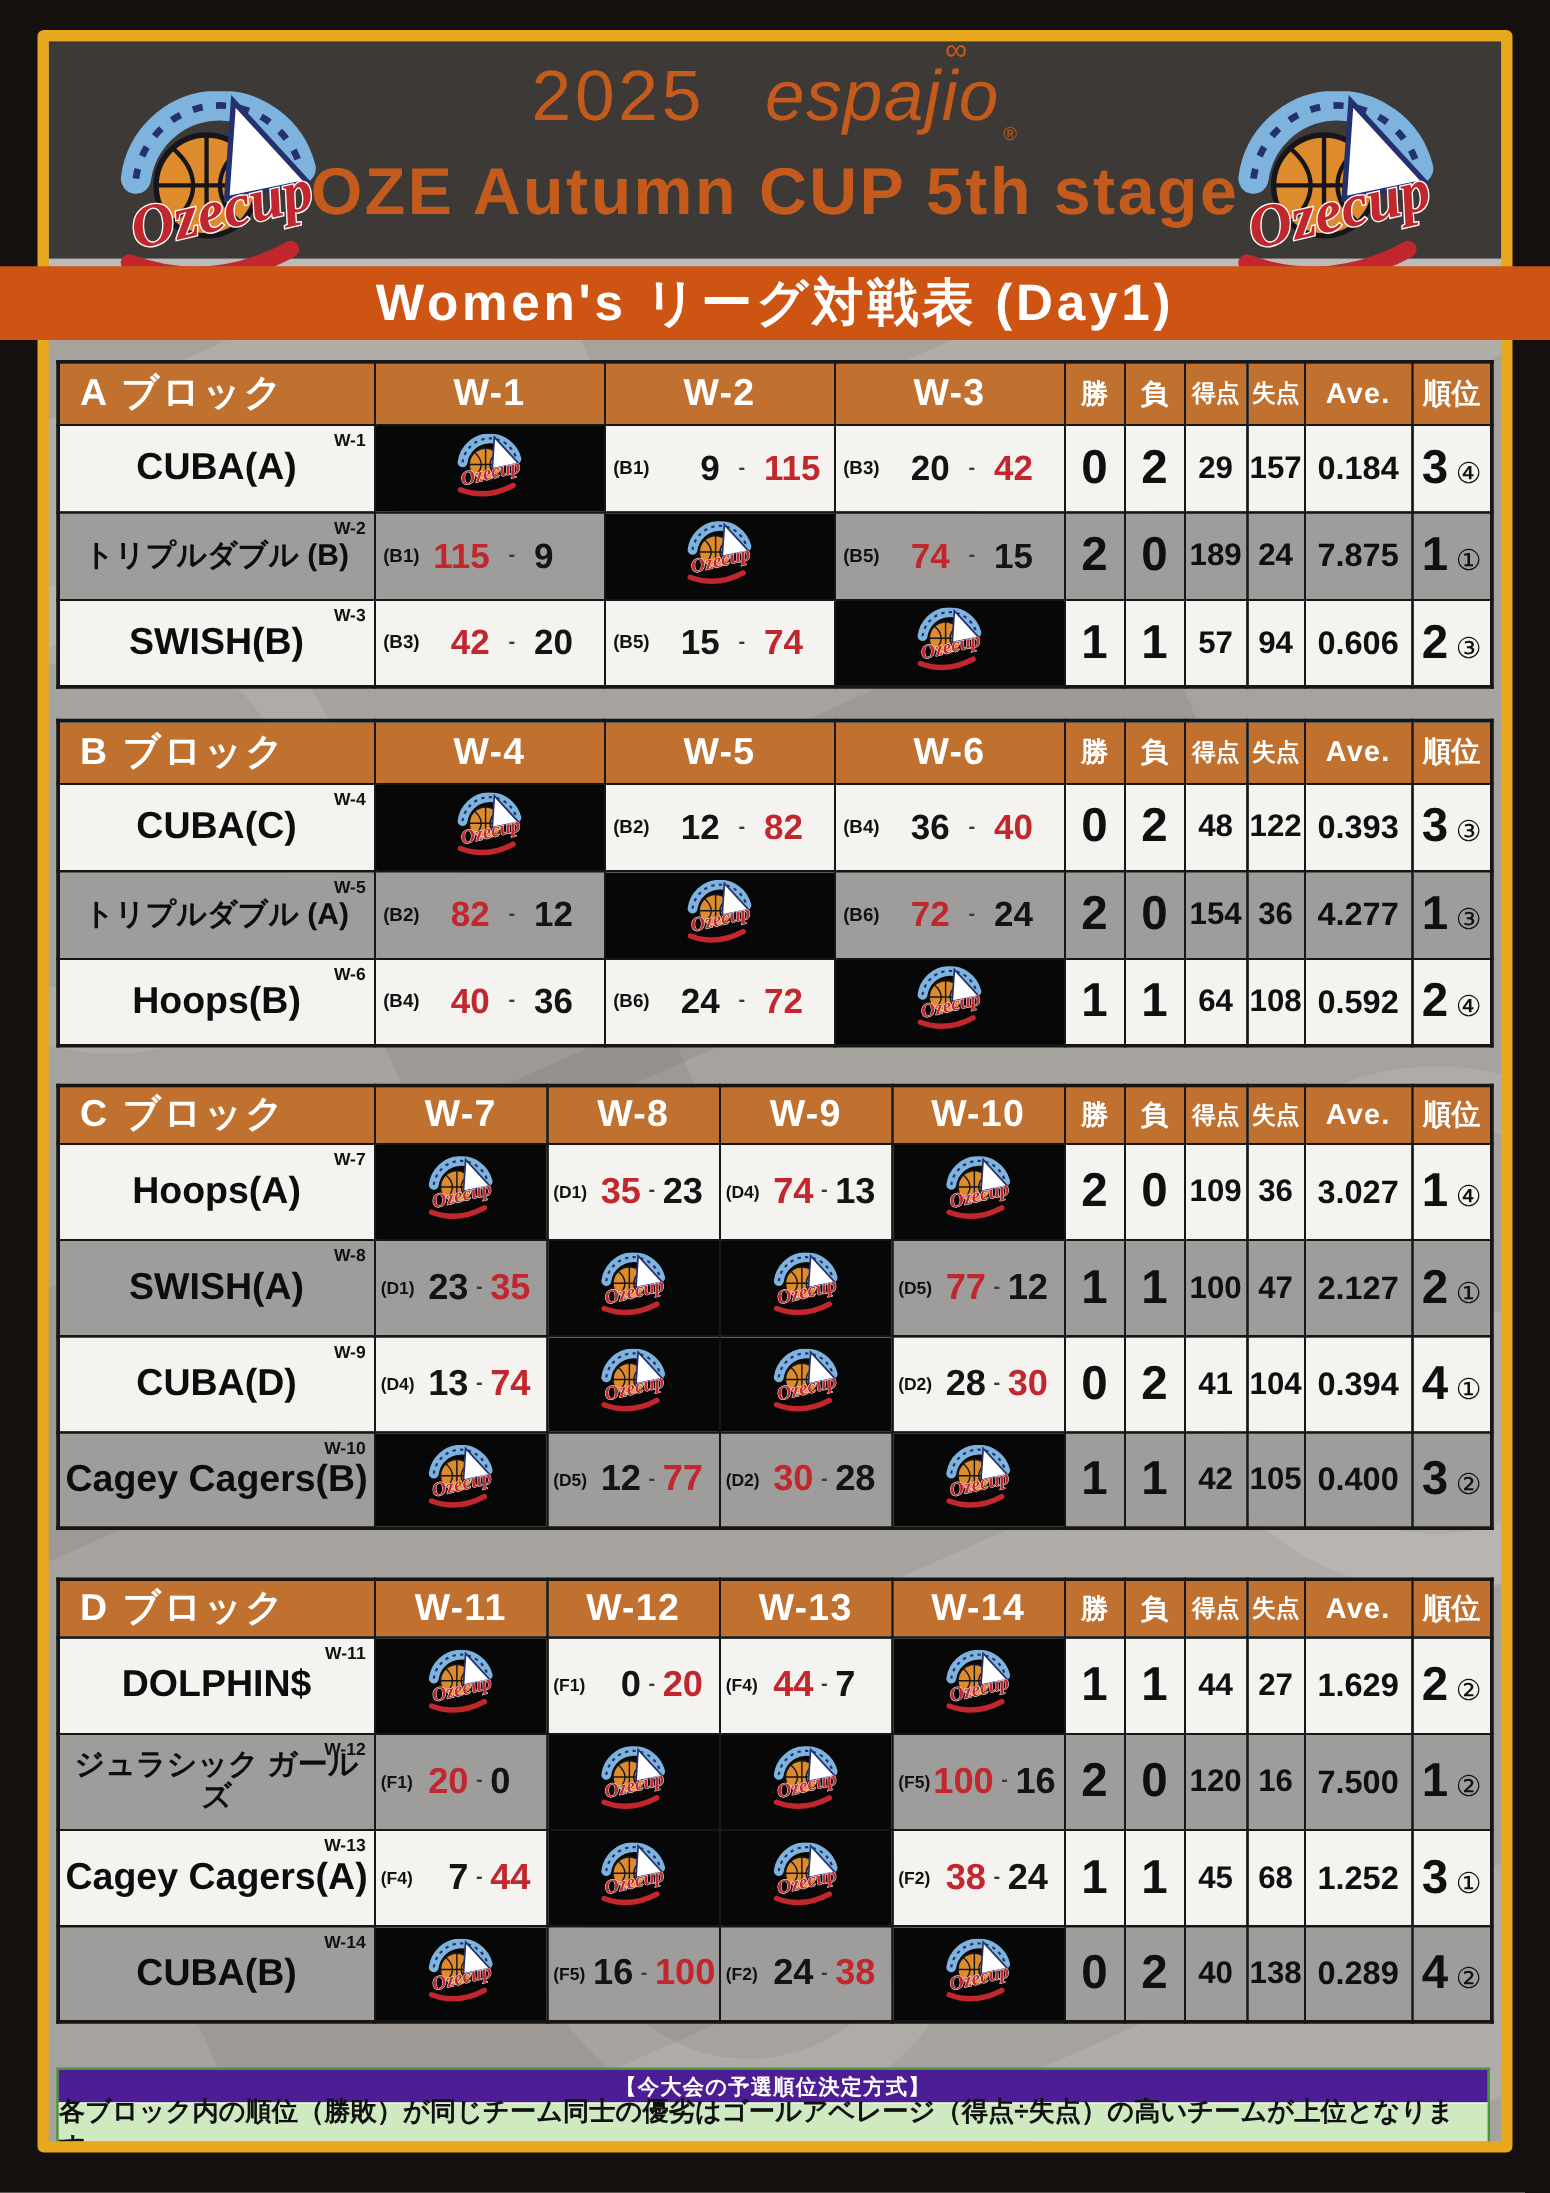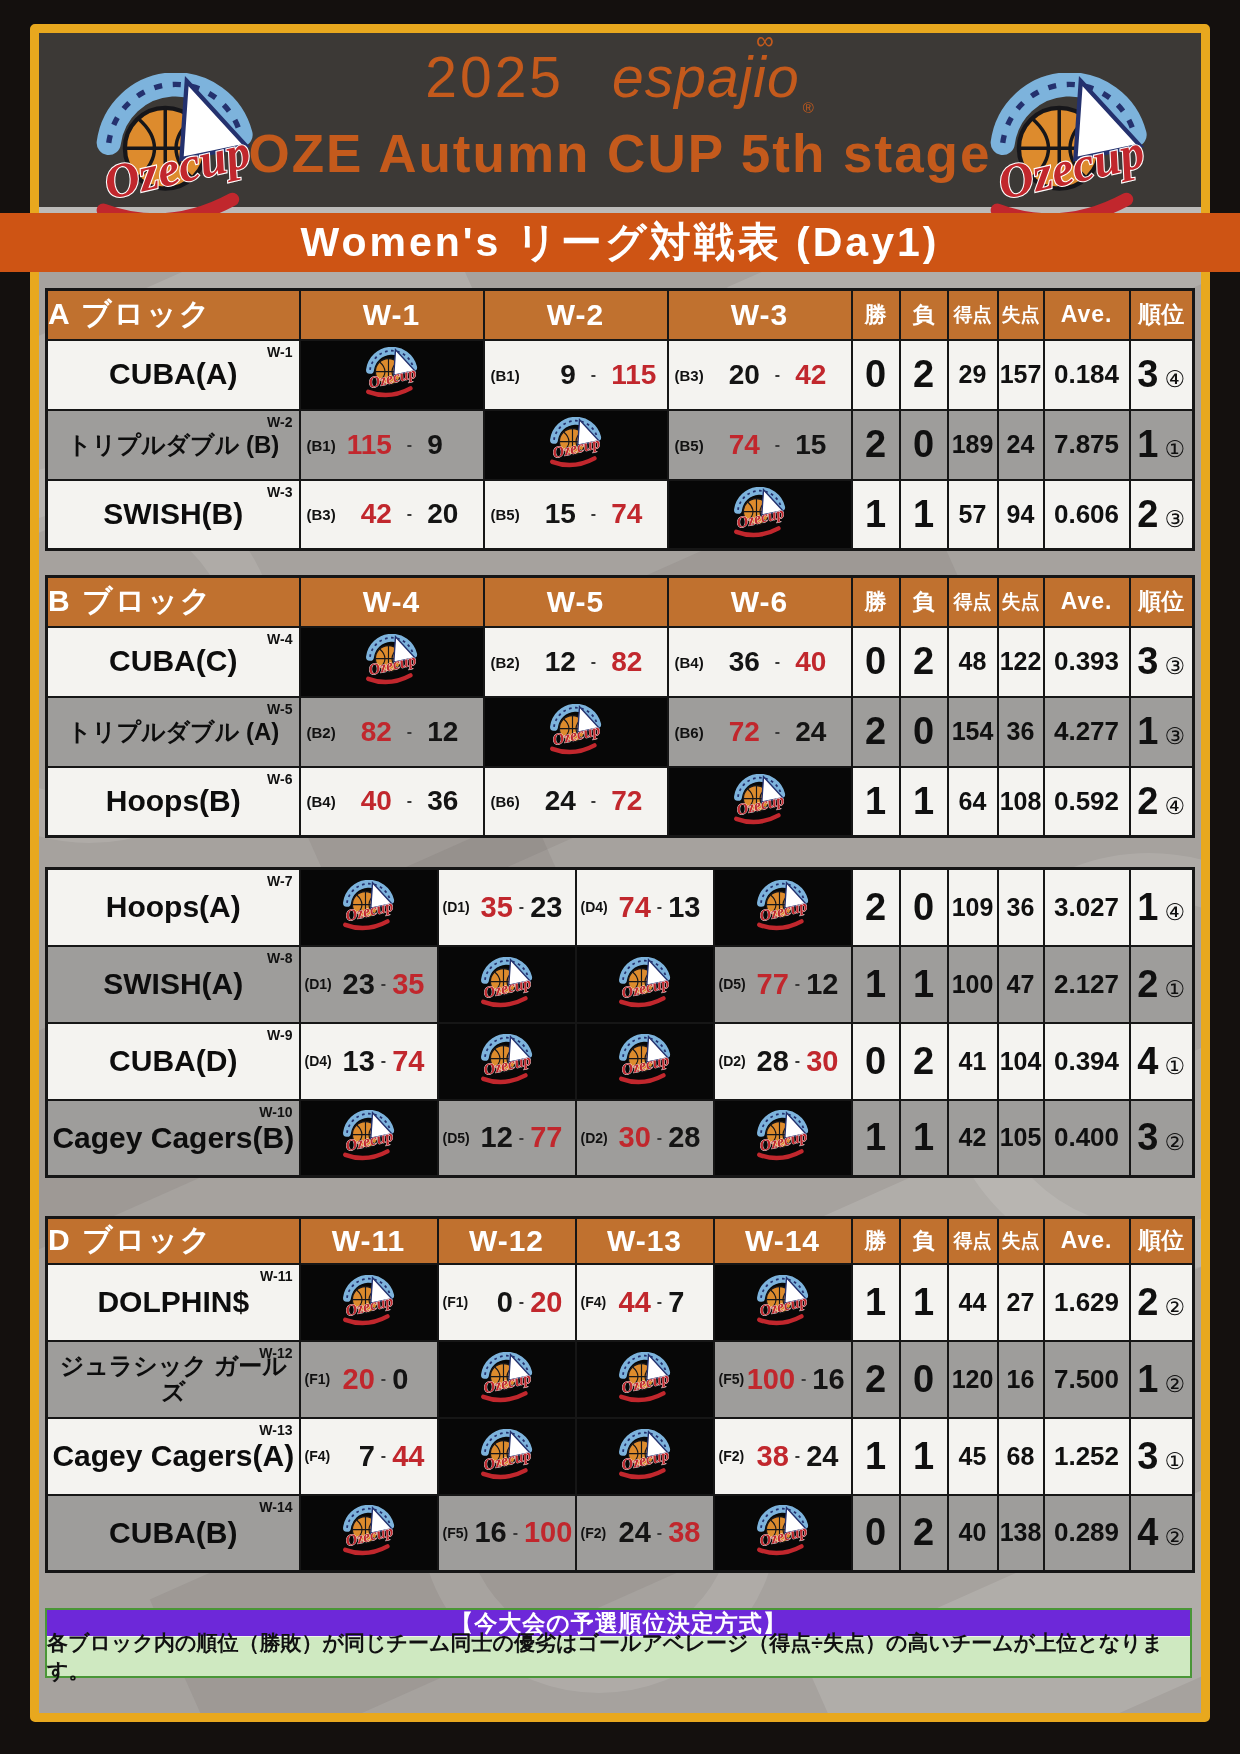--- a/index.html
+++ b/index.html
@@ -63,21 +63,21 @@
     border: 3px solid #161616;
   }
   table.block:nth-of-type(1) { margin-top: 74px; }
   table.block:nth-of-type(2) { margin-top: 24px; }
   table.block:nth-of-type(3) { margin-top: 29px; }
   table.block:nth-of-type(4) { margin-top: 38px; }
 
   th, td { border: 2px solid #161616; padding: 0; position: relative; vertical-align: middle; }
 
   tr.bh th { background: #c0712f; color: #fff; font-weight: bold; }
-  th.bh-name { text-align: left; font-size: 30px; letter-spacing: 2px; }
+  th.bh-name { text-align: left; padding-left: 16px; font-size: 30px; letter-spacing: 2px; }
   th.bh-col  { font-size: 30px; letter-spacing: 1px; }
   th.st-wl   { font-size: 22px; }
   th.st-pt   { font-size: 19px; }
   th.st-ave  { font-size: 23px; letter-spacing: 1px; }
   th.st-rank { font-size: 23px; }
 
   .cols3 tr.bh  { height: 50px; }
   .cols3 tr.row { height: 70px; }
   .cols4 tr.bh  { height: 46px; }
   .cols4 tr.row { height: 77px; }
@@ -114,22 +114,22 @@
   td.st.ave { font-size: 26px; }
   td.st.rank .rk { font-size: 38px; font-weight: bold; }
   td.st.rank .circ { font-size: 23px; margin-left: 6px; font-weight: normal; }
 
   
   .footer-box {
     margin: 35px 0 0 6px; width: 1147px;
     border: 2px solid #4a9637;
   }
   .f-title {
-    height: 26px; background: #6d28d9; color: #fff;
-    font-weight: bold; font-size: 23px; letter-spacing: 1px;
+    height: 26px; background: #4c1d95; color: #fff;
+    font-weight: bold; font-size: 17px; letter-spacing: 1px;
     display: flex; align-items: center; justify-content: center; font-family: Liberation Serif, serif;
   }
   .f-body {
     height: 40px; background: #cfe9c1; color: #111;
     font-weight: bold; font-size: 21px;
     display: flex; align-items: center; justify-content: center;
     border-top: 1px solid #eef7e8;
   }
 
   svg.logo text { font-family: "Liberation Serif", "DejaVu Serif", serif; }
@@ -450,20 +450,33 @@
             <col style="width:138px">
             <col style="width:138px">
             <col style="width:48px">
             <col style="width:48px">
             <col style="width:50px">
             <col style="width:46px">
             <col style="width:86px">
             <col style="width:64px">
           </colgroup>
           <tbody>
+            <tr class="bh">
+              <th class="bh-name">C ブロック</th>
+              <th class="bh-col">W-7</th>
+              <th class="bh-col">W-8</th>
+              <th class="bh-col">W-9</th>
+              <th class="bh-col">W-10</th>
+              <th class="st-wl">勝</th>
+              <th class="st-wl">負</th>
+              <th class="st-pt">得点</th>
+              <th class="st-pt">失点</th>
+              <th class="st-ave">Ave.</th>
+              <th class="st-rank">順位</th>
+            </tr>
             <tr class="row light">
               <td class="team"><span class="corner">W-7</span><span class="tname">Hoops(A)</span></td>
               <td class="logocell"><svg class="logo" width="58" height="51" viewBox="0 0 66 58">
                   <path d="M8 26 A25 25 0 0 1 57 23" fill="none" stroke="#7db3dc" stroke-width="9" stroke-linecap="round"></path>
                   <path d="M8 26 A25 25 0 0 1 57 23" fill="none" stroke="#24316e" stroke-width="2" stroke-dasharray="3 4"></path>
                   <circle cx="29" cy="28" r="15" fill="#dd8b2d" stroke="#16161a" stroke-width="1.6"></circle>
                   <path d="M14 28 h30 M29 13 v30 M19 17 c8 7 8 15 0 22 M39 17 c-8 7 -8 15 0 22" fill="none" stroke="#16161a" stroke-width="1.3"></path>
                   <polygon points="37,3 59,27 35,32" fill="#ffffff" stroke="#24316e" stroke-width="1.6"></polygon>
                   <path d="M6 51 q24 9 48 -4" fill="none" stroke="#c1272d" stroke-width="5" stroke-linecap="round"></path>
                   <text x="8" y="47" transform="rotate(-13 8 47)" font-size="18" font-style="italic" font-weight="bold" fill="#c1272d" stroke="#ffffff" stroke-width="0.8" paint-order="stroke">Ozecup</text>

